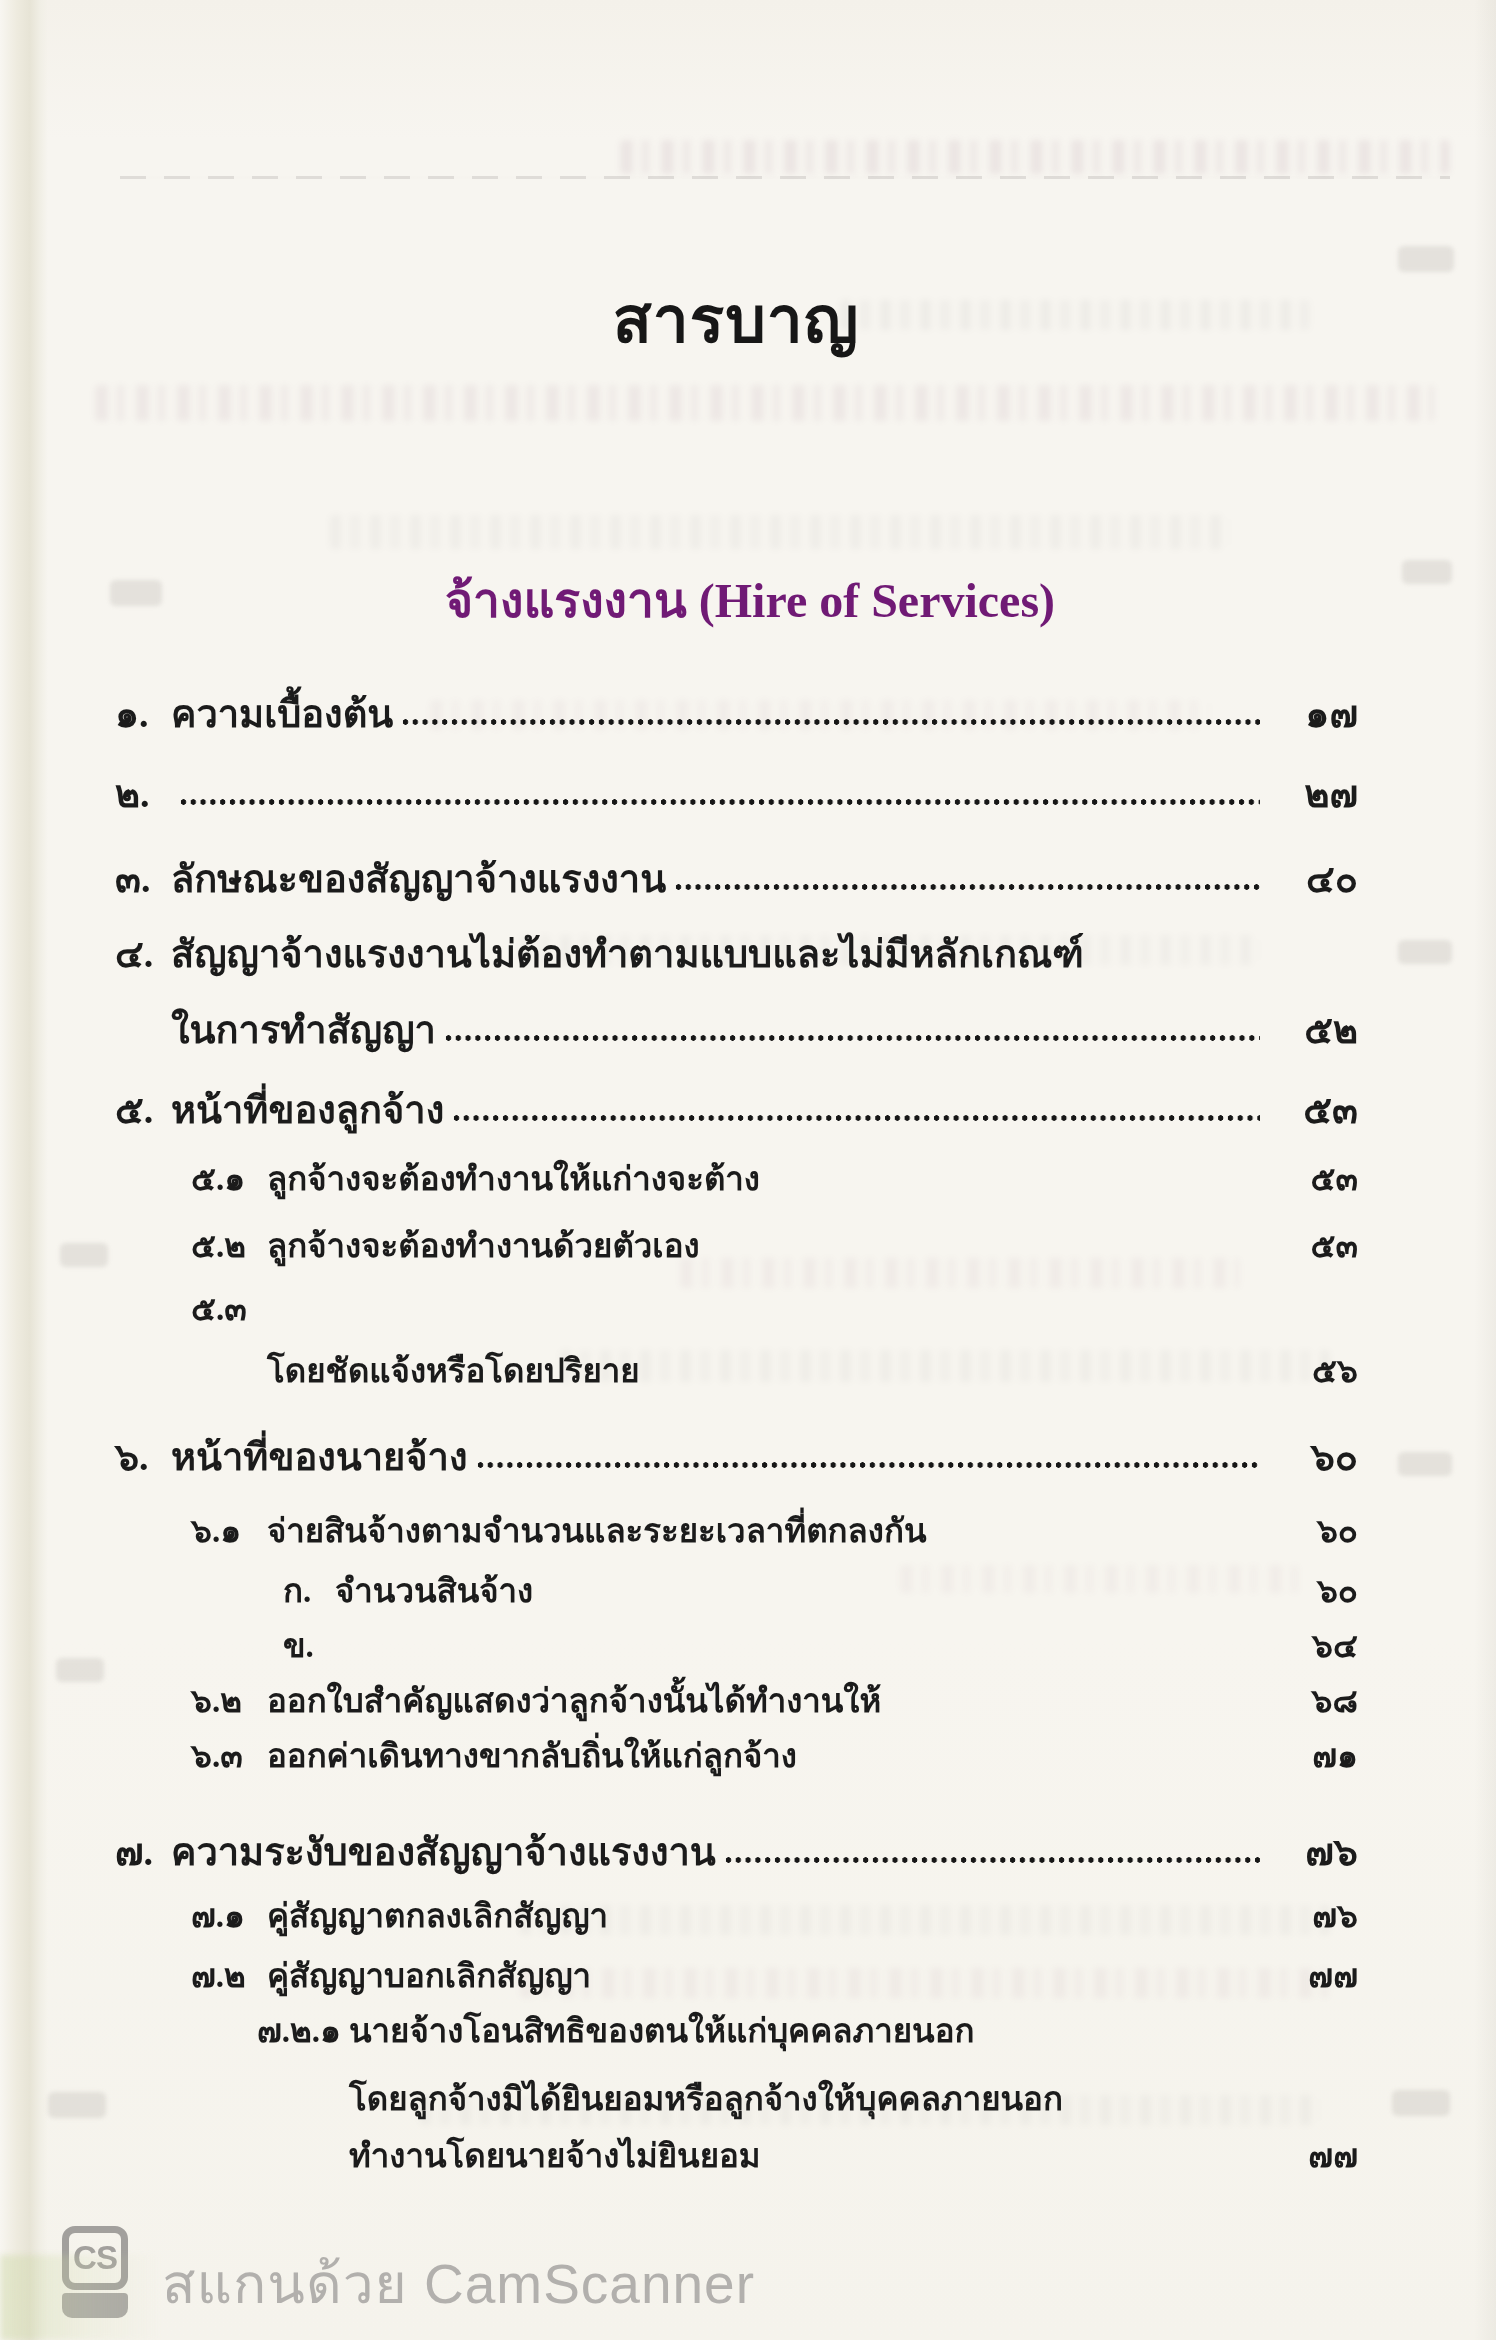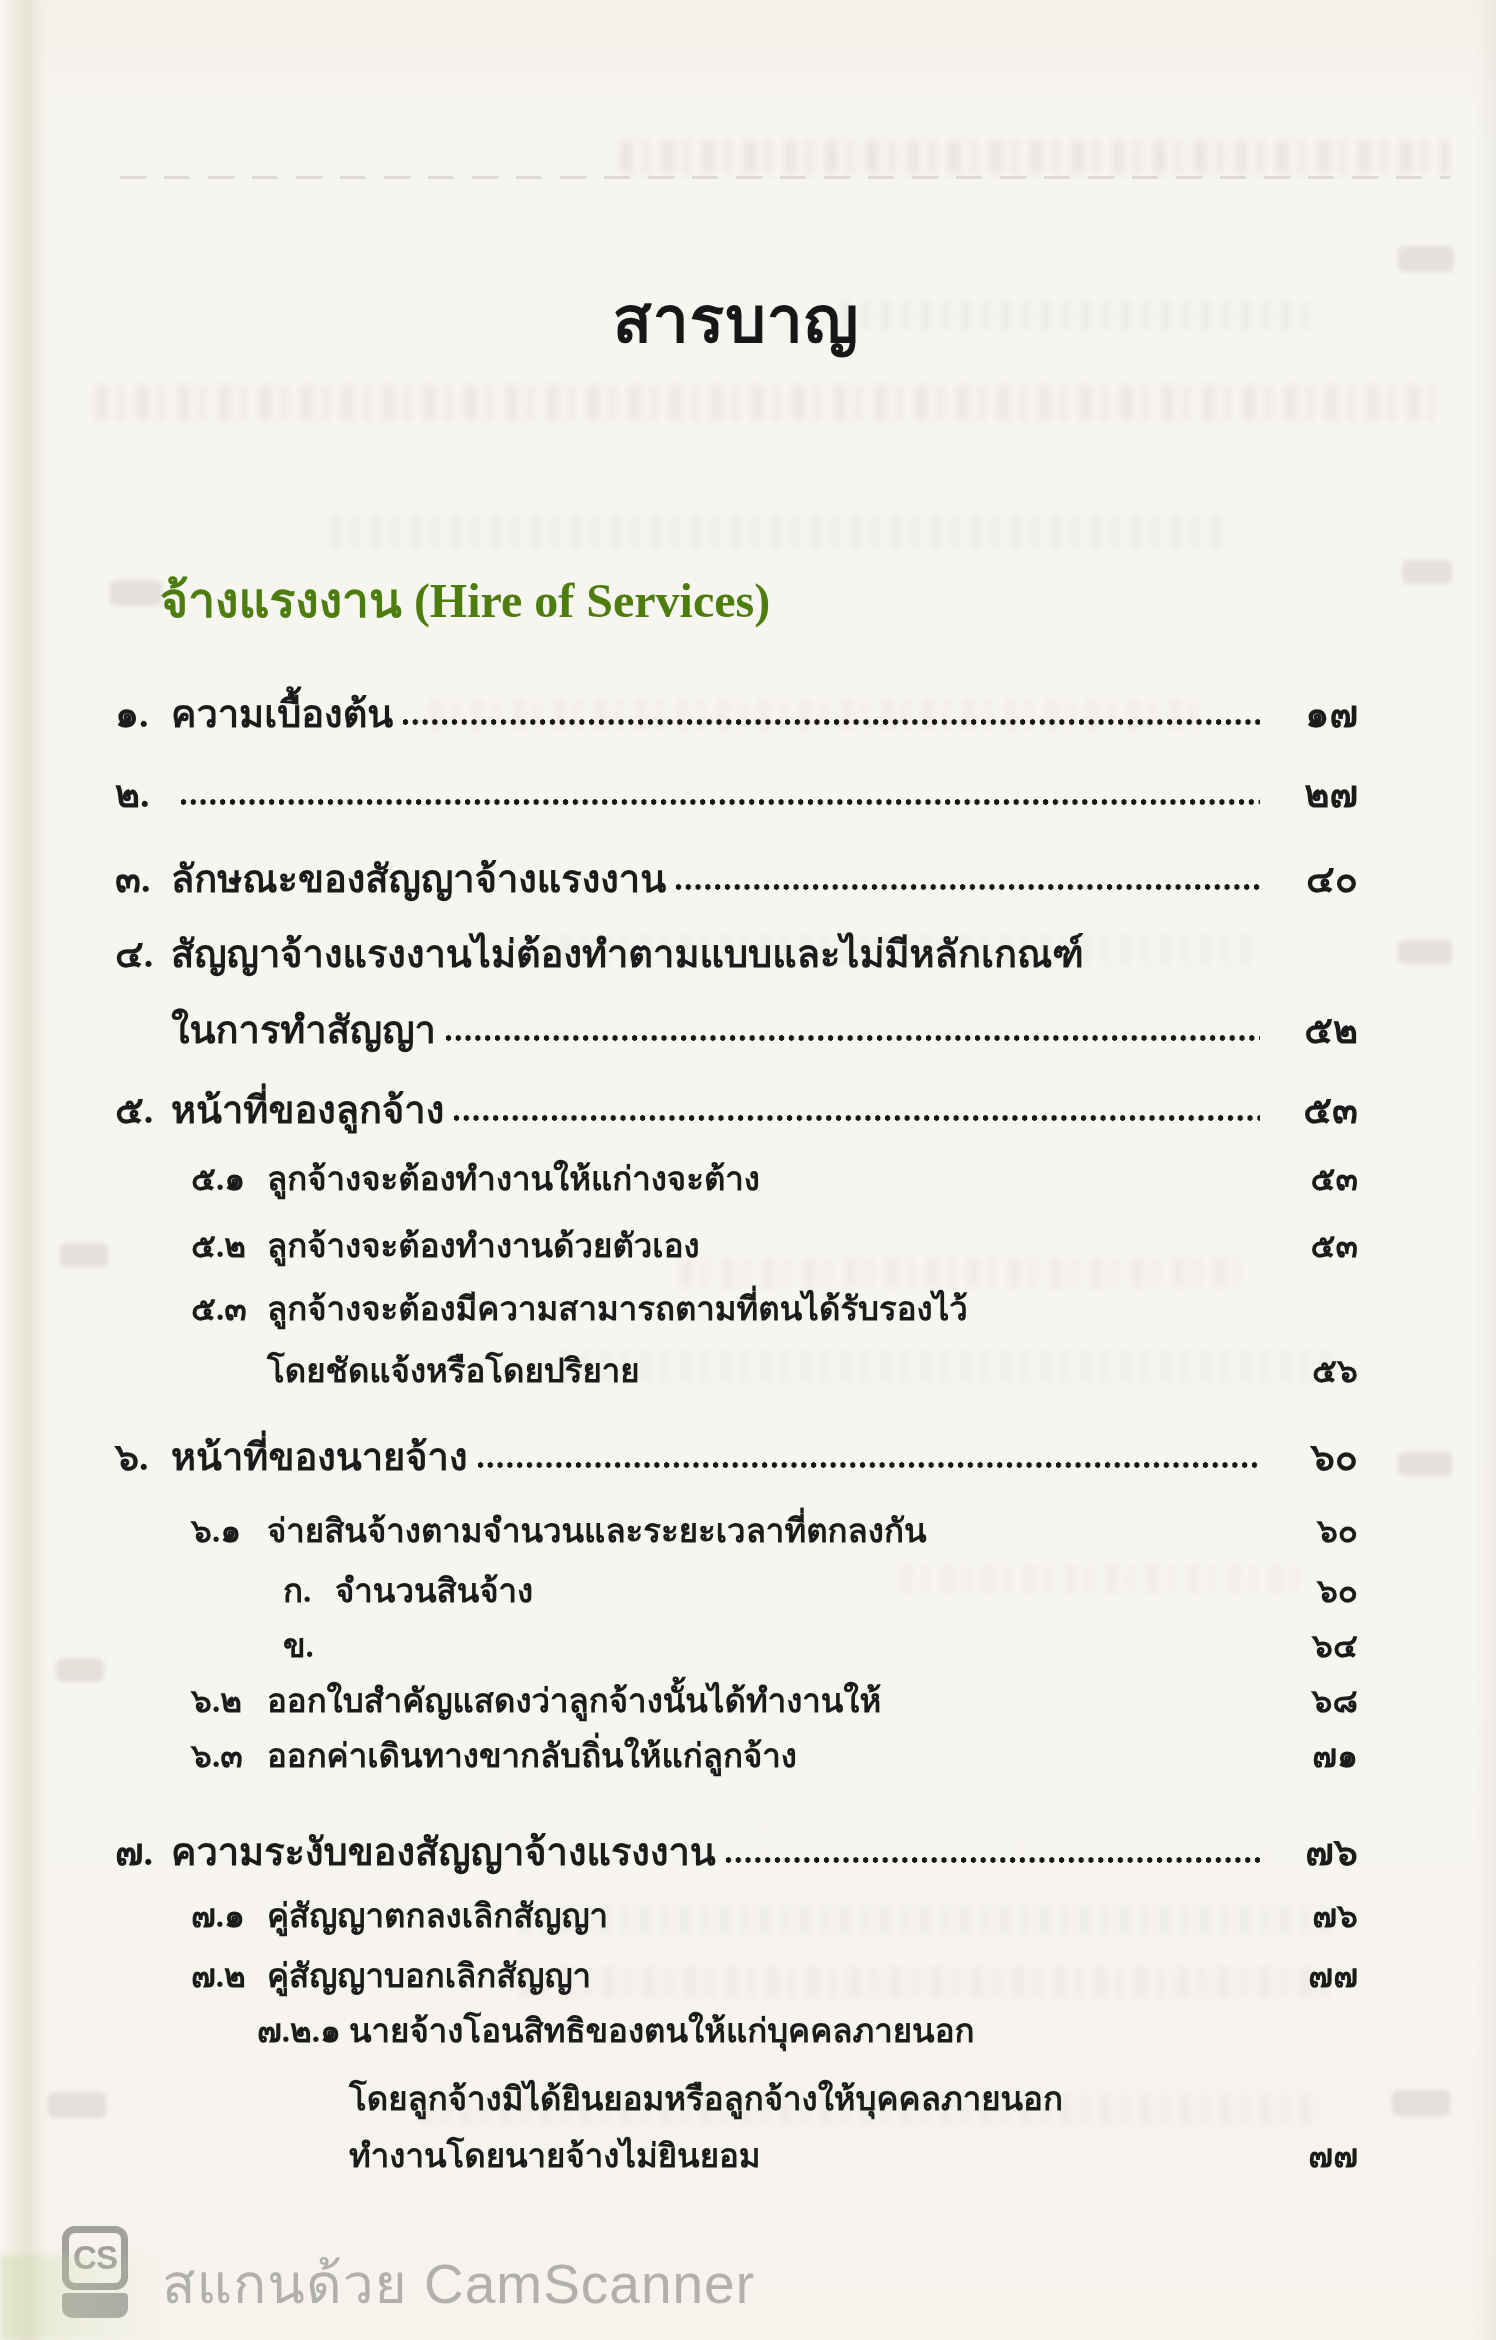--- a/index.html
+++ b/index.html
@@ -43,22 +43,22 @@
   .blob{
     position:absolute;pointer-events:none;filter:blur(2px);border-radius:6px;
     background:rgba(130,125,120,.16);
   }
   
   .doc-title{
     position:absolute;top:268px;left:0;width:1472px;text-align:center;
     font-size:64px;font-weight:700;color:#171717;letter-spacing:1px;
   }
   .section-heading{
-    position:absolute;top:562px;left:160px;width:1180px;
-    font-size:48px;font-weight:700;color:#4d7c0f;
+    position:absolute;top:562px;left:160px;width:1180px;text-align:center;
+    font-size:48px;font-weight:700;color:#701a75;
   }
   
   .trow{
     position:absolute;left:115px;right:138px;
     display:flex;align-items:baseline;color:#1b1b1b;white-space:nowrap;
   }
   .trow .num{flex:none;}
   .trow .txt{flex:none;}
   .trow .lead{
     flex:1 1 auto;height:8px;margin:0 12px 0 8px;transform:translateY(-1px);
@@ -167,21 +167,20 @@
       <span class="pg">๕๓</span>
     </div>
     <div class="trow l2" style="top: 1219px;">
       <span class="num">๕.๒</span>
       <span class="txt">ลูกจ้างจะต้องทำงานด้วยตัวเอง</span>
       <span class="spacer"></span>
       <span class="pg">๕๓</span>
     </div>
     <div class="trow l2" style="top: 1282px;">
       <span class="num">๕.๓</span>
-      <span class="txt">ลูกจ้างจะต้องมีความสามารถตามที่ตนได้รับรองไว้</span>
       <span class="spacer"></span>
     </div>
     <div class="trow l2c" style="top: 1344px;">
       <span class="txt">โดยชัดแจ้งหรือโดยปริยาย</span>
       <span class="spacer"></span>
       <span class="pg">๕๖</span>
     </div>
     <div class="trow l1" style="top: 1426px;">
       <span class="num">๖.</span>
       <span class="txt">หน้าที่ของนายจ้าง</span>

